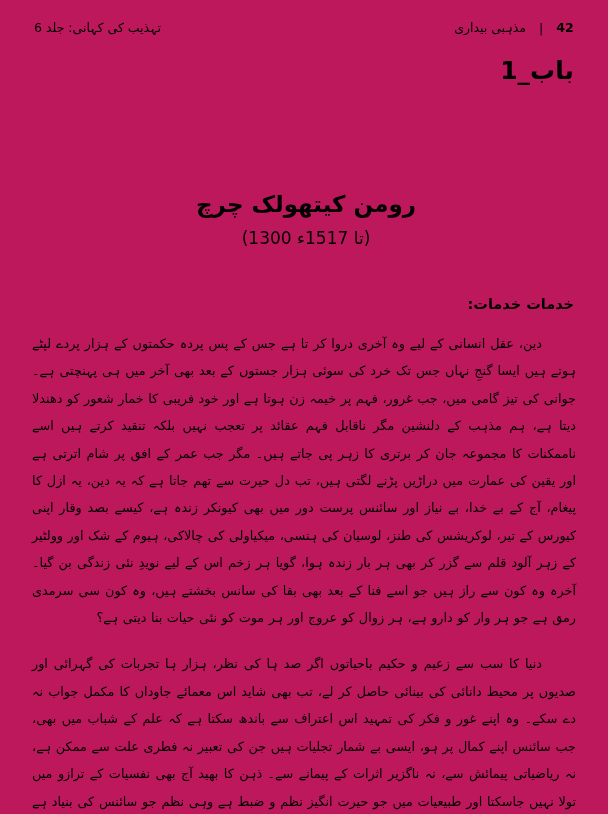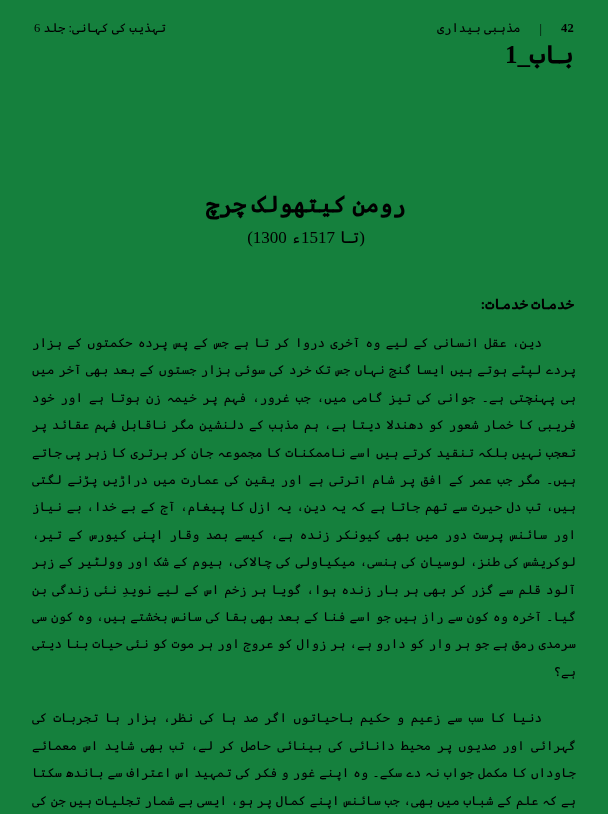--- a/index.html
+++ b/index.html
@@ -14,22 +14,21 @@
     font-family: "DejaVu Sans", "Liberation Sans", sans-serif;
     color: #000000;
   }
 
   .page {
     position: relative;
     width: 608px;
     height: 814px;
     box-sizing: border-box;
     padding: 0;
-    background: #15803d;
-    font-family: Liberation Serif, serif;
+    background: #be185d;
   }
 
   
   .running-header {
     position: absolute;
     top: 20px;
     left: 34px;
     right: 34px;
     display: flex;
     flex-direction: row-reverse;
@@ -40,41 +39,41 @@
   .header-right {
     font-size: 12.5px;
     line-height: 1.25;
     letter-spacing: 0.1px;
     white-space: nowrap;
   }
   .header-left {
     display: flex;
     flex-direction: row-reverse;
     align-items: baseline;
-    gap: 19px;
+    gap: 13px;
     white-space: nowrap;
   }
   .header-left .book-section {
     font-size: 12.5px;
   }
   .header-left .rule {
     color: #000;
     font-size: 12.5px;
     transform: translateY(1px);
   }
   .header-left .page-number {
     font-size: 12.5px;
     font-weight: 700;
     letter-spacing: 0.2px;
   }
 
   
   .chapter-label {
     position: absolute;
-    top: 41px;
+    top: 57px;
     right: 34px;
     font-size: 25px;
     font-weight: 700;
     line-height: 1.1;
     direction: rtl;
     white-space: nowrap;
   }
 
   
   .title-block {

